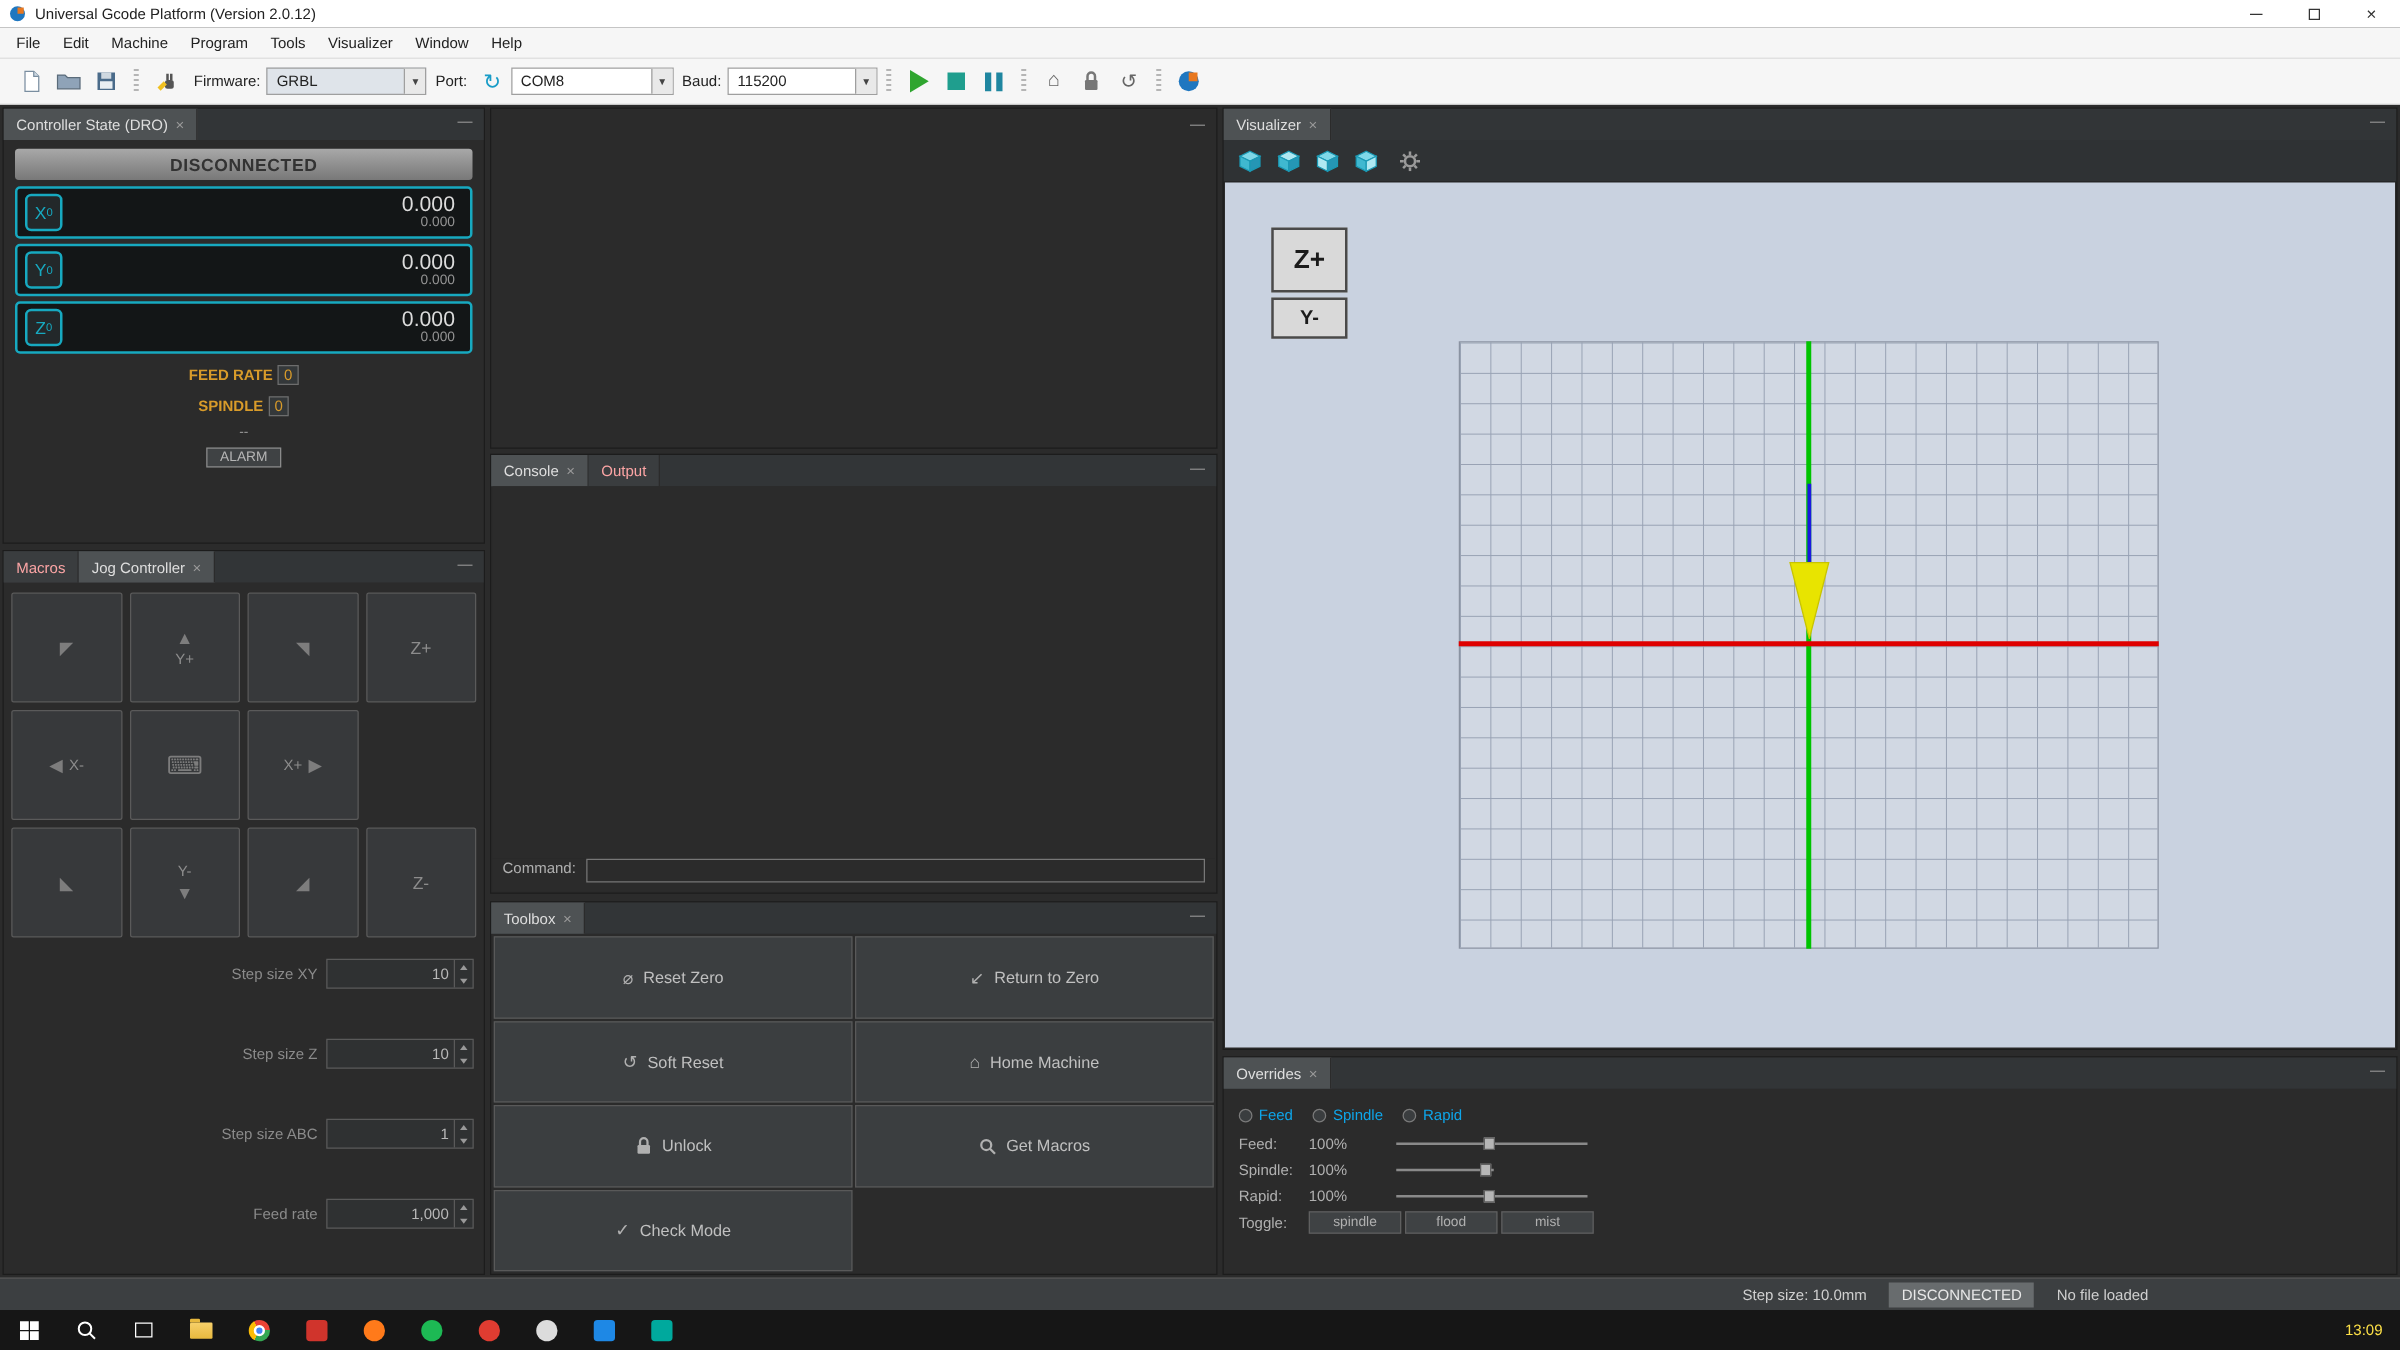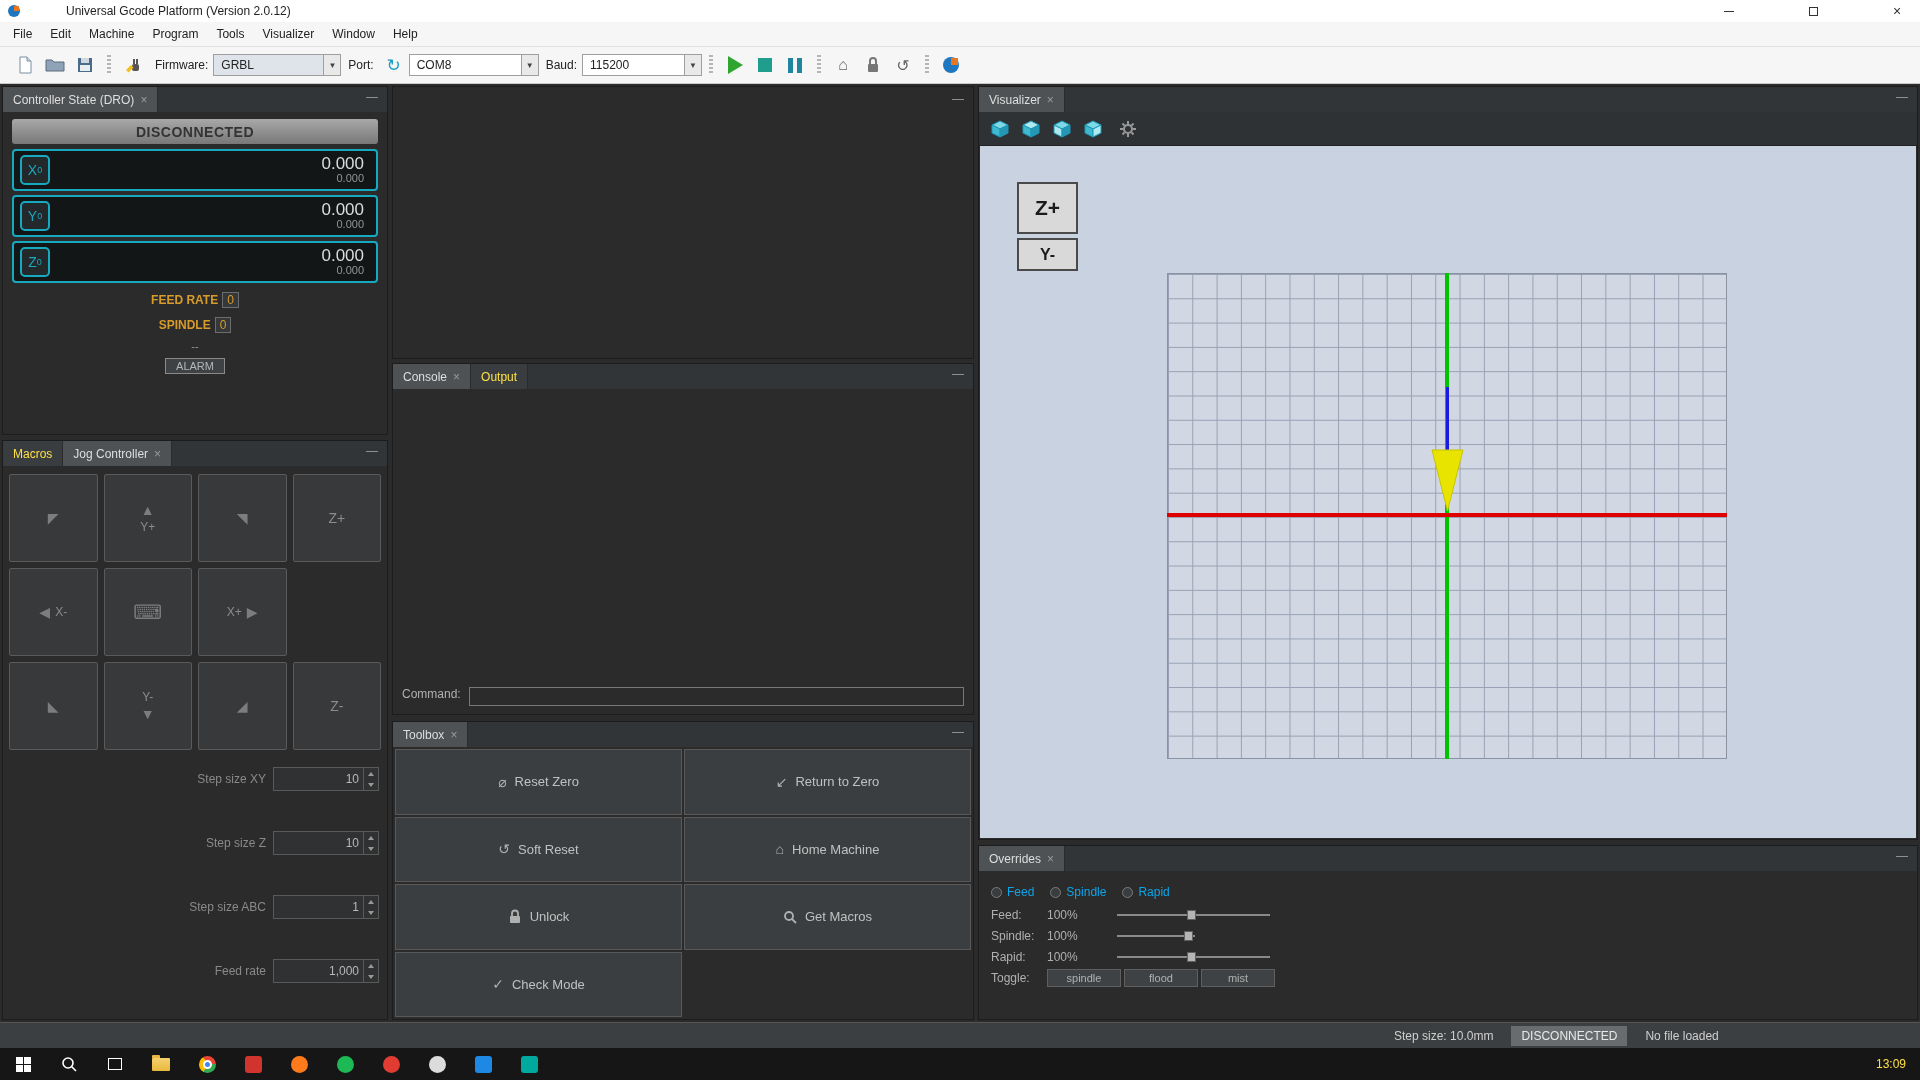--- a/index.html
+++ b/index.html
@@ -1,20 +1,20 @@
 <!DOCTYPE html>
 <html><head>
 <meta charset="utf-8">
 <style>
   * { margin:0; padding:0; box-sizing:border-box; }
   html,body { width:1920px; height:1080px; }
   body { font-family:"Liberation Sans", sans-serif; background:#2b2b2b; position:relative; overflow:hidden; }
 
   
-  .titlebar { position:absolute; left:0; top:0; width:1920px; height:22px; background:#ffffff; display:flex; align-items:center; font-size:12px; color:#222;gap:38px; }
+  .titlebar { position:absolute; left:0; top:0; width:1920px; height:22px; background:#ffffff; display:flex; align-items:center; font-size:12px; color:#222; }
   .titlebar .appico { width:14px; height:14px; margin:0 7px; }
   .titlebar .ttl { flex:1; }
   .wc { width:46px; height:22px; display:flex; align-items:center; justify-content:center; color:#333; }
   .wc .minline { width:10px; height:1px; background:#333; display:block; }
   .wc .maxbox { width:9px; height:9px; border:1px solid #333; display:block; }
   .wc.close { font-size:14px; }
 
   
   .menubar { position:absolute; left:0; top:22px; width:1920px; height:25px; background:#f6f6f6; border-bottom:1px solid #e2e2e2; display:flex; align-items:center; padding-left:4px; font-size:12px; color:#222; }
   .menu-item { padding:4px 9px; }
@@ -30,21 +30,21 @@
   .dropdown .arrow { width:17px; border-left:1px solid #9f9f9f; background:#e9e9e9; display:flex; align-items:center; justify-content:center; font-size:8px; color:#444; }
   .play-tri { width:0; height:0; border-left:15px solid #2fa52f; border-top:9px solid transparent; border-bottom:9px solid transparent; }
   .stop-sq { width:14px; height:14px; background:#1f9e8e; }
   .pause-bars { display:flex; gap:4px; }
   .pause-bars span { width:5px; height:15px; background:#1f86a0; display:block; }
   .gray-glyph { font-size:16px; color:#666; }
 
   
   .panel { position:absolute; background:#2b2b2b; border:1px solid #1c1c1c; }
   .tabbar { height:25px; background:#323537; display:flex; position:relative; }
-  .tab { display:flex; align-items:center; gap:6px; padding:0 10px; font-size:12px; color:#fde047; background:#3a3d3f; border-right:1px solid #2b2b2b; }
+  .tab { display:flex; align-items:center; gap:6px; padding:0 10px; font-size:12px; color:#fca5a5; background:#3a3d3f; border-right:1px solid #2b2b2b; }
   .tab.sel { background:#4e5254; color:#dedede; }
   .tab .close { font-size:12px; color:#9a9a9a; }
   .pmin { position:absolute; right:9px; top:3px; color:#9b9b9b; font-size:12px; }
 
   #dro-panel   { left:2px;   top:86px;  width:386px; height:349px; }
   #jog-panel   { left:2px;   top:440px; width:386px; height:580px; }
   #mid-top     { left:392px; top:86px;  width:582px; height:273px; }
   #console-panel { left:392px; top:363px; width:582px; height:352px; }
   #toolbox-panel { left:392px; top:721px; width:582px; height:299px; }
   #viz-panel   { left:978px; top:86px;  width:940px; height:754px; }
@@ -68,21 +68,21 @@
   .jog-btn { height:88px; background:#37393b; border:1px solid #5a5a5a; border-radius:2px; color:#8c8c8c; display:flex; align-items:center; justify-content:center; gap:5px; font-size:12px; }
   .jog-btn.vert { flex-direction:column; gap:2px; }
   .jog-btn .g { font-size:14px; color:#7d7d7d; }
   .jog-btn .g.kbd { font-size:20px; }
   .jog-btn .l.z { font-size:14px; }
   .jog-empty { height:88px; }
   .jog-lower { display:flex; height:252px; padding:8px 8px 0 6px; }
   .jog-fields { flex:1; display:flex; flex-direction:column; gap:38px; padding-top:2px; }
   .field-row { display:flex; align-items:center; justify-content:flex-end; gap:7px; height:26px; }
   .field-label { color:#8a8a8a; font-size:12px; }
-  .spin { width:106px; height:24px; background:#2f3132; border:1px solid #5a5a5a; display:flex; align-items:stretch; }
+  .spin { width:118px; height:24px; background:#2f3132; border:1px solid #5a5a5a; display:flex; align-items:stretch; }
   .spin .v { flex:1; text-align:right; color:#b8b8b8; font-size:12px; padding:4px 4px 0 0; }
   .spin .ud { width:15px; border-left:1px solid #5a5a5a; display:flex; flex-direction:column; }
   .spin .ud span { flex:1; display:flex; align-items:center; justify-content:center; }
   .tri-up { width:0; height:0; border-left:3px solid transparent; border-right:3px solid transparent; border-bottom:4px solid #999; }
   .tri-dn { width:0; height:0; border-left:3px solid transparent; border-right:3px solid transparent; border-top:4px solid #999; }
   .jog-units { width:128px; margin-left:10px; display:flex; flex-direction:column; gap:10px; }
   .unit-btn { flex:1; background:#37393b; border:1px solid #5a5a5a; border-radius:2px; color:#8c8c8c; font-size:12px; display:flex; align-items:center; justify-content:center; }
 
   
   .console-body { position:absolute; left:1px; right:1px; top:25px; bottom:27px; background:#2b2b2b; }

